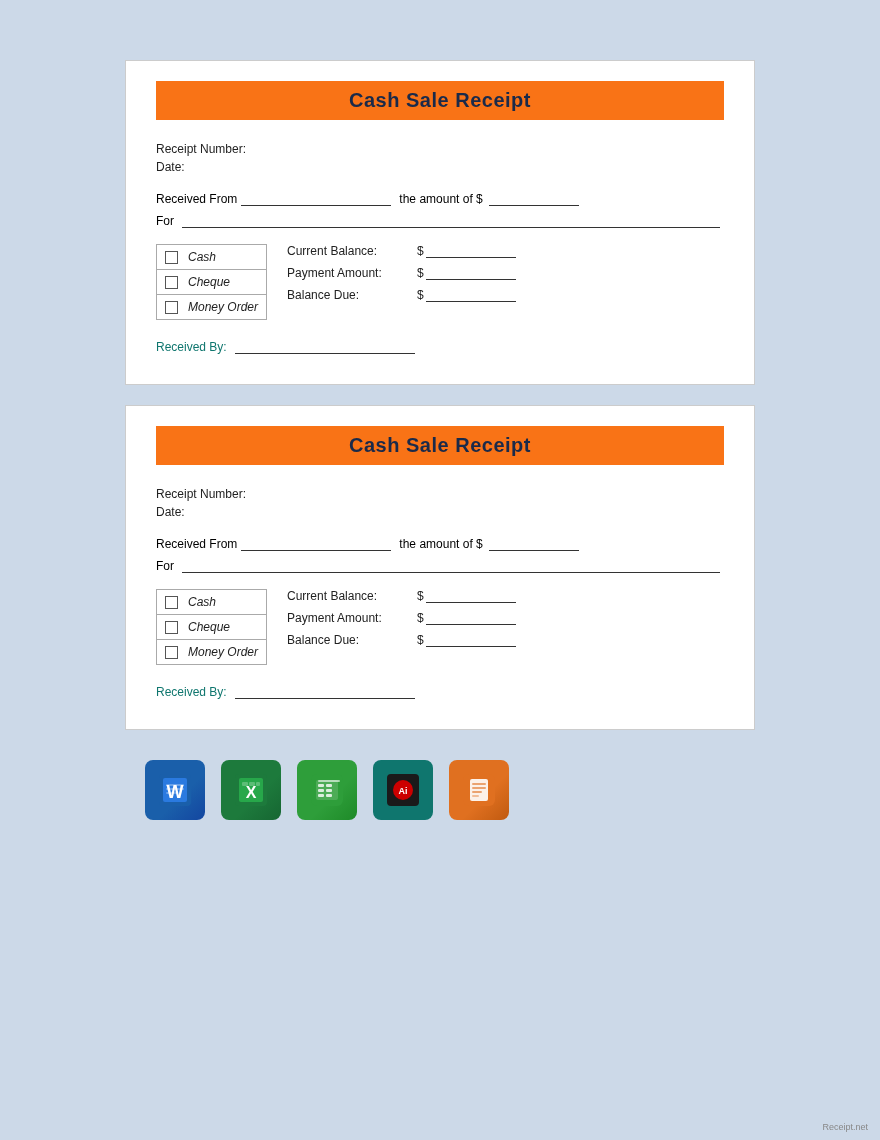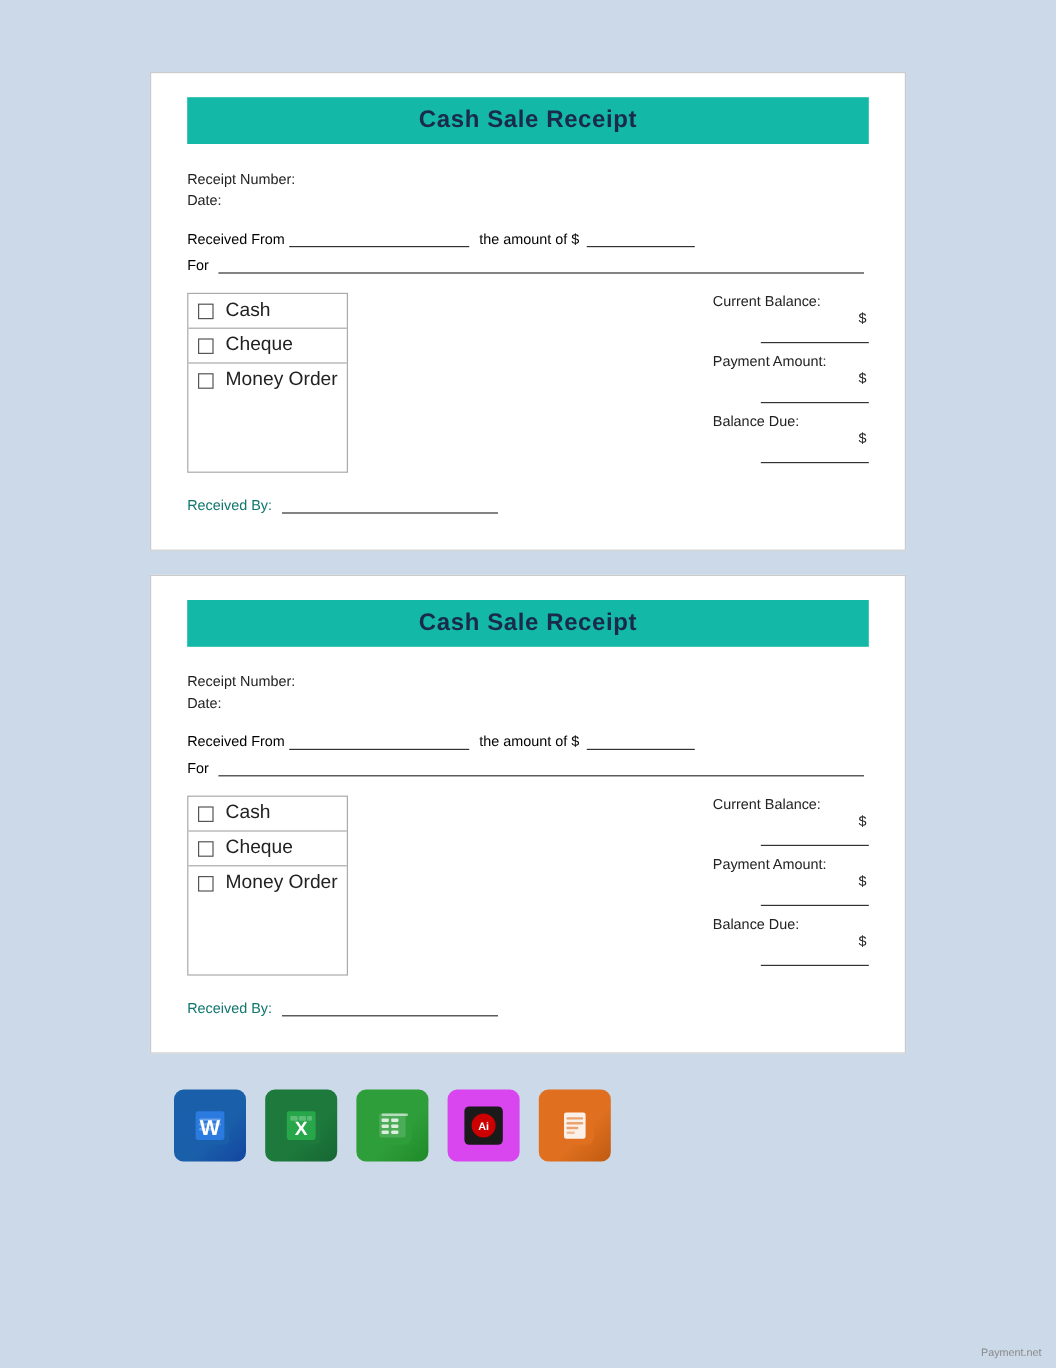--- a/index.html
+++ b/index.html
@@ -15,21 +15,21 @@
     }
 
     .receipt-card {
       border: 1px solid #ccc;
       padding: 20px 30px 30px 30px;
       margin-bottom: 20px;
       background: #fff;
     }
 
     .receipt-title-bar {
-      background: #14b8a6;
+      background: #f97316;
       text-align: center;
       padding: 8px 0;
       margin-bottom: 22px;
     }
 
     .receipt-title-bar h1 {
       font-size: 20px;
       font-weight: bold;
       color: #1a2a4a;
       letter-spacing: 0.5px;
@@ -98,35 +98,35 @@
     .checkbox-box {
       width: 13px;
       height: 13px;
       border: 1px solid #555;
       margin-right: 10px;
       flex-shrink: 0;
       background: #fff;
     }
 
     .checkbox-label {
-      font-size: 16px;
+      font-size: 12px;
       color: #222;
       min-width: 70px;
+      font-style: italic;
     }
 
     .balance-section {
       flex: 1;
       font-size: 12px;
     }
 
     .balance-row {
       display: flex;
-      align-items: flex-end;
+      align-items: flex-start;
       margin-bottom: 8px;
-      flex-direction: column;
     }
 
     .balance-label {
       min-width: 130px;
       color: #222;
       font-size: 12px;
     }
 
     .dollar-sign {
       margin-right: 2px;
@@ -342,21 +342,21 @@
           <span class="balance-underline"></span>
         </div>
       </div>
     </div>
 
     <div class="received-by-row">
       <span>Received By:</span>
       <span class="received-by-underline"></span>
     </div>
 
-    <div class="template-net-badge">Payment.net</div>
+    <div class="template-net-badge">Receipt.net</div>
   </div>
 
   <div class="format-icons" style="padding-left:20px; margin-top:30px;">
 
     <div class="format-icon icon-word" style="background: linear-gradient(135deg, #1a5faa 60%, #1346a0 100%);">
       <div class="icon-inner">
         <svg width="36" height="36" viewBox="0 0 36 36" fill="none">
           <rect x="2" y="2" width="32" height="32" rx="4" fill="#1a5faa"></rect>
           <rect x="6" y="6" width="24" height="24" rx="2" fill="#2a7ae0"></rect>
           <text x="18" y="26" text-anchor="middle" fill="white" font-size="18" font-weight="900" font-family="Arial">W</text>
@@ -390,21 +390,21 @@
           <rect x="17" y="12" width="6" height="3" rx="1" fill="white" opacity="0.8"></rect>
           <rect x="9" y="17" width="6" height="3" rx="1" fill="white" opacity="0.8"></rect>
           <rect x="17" y="17" width="6" height="3" rx="1" fill="white" opacity="0.8"></rect>
           <rect x="9" y="22" width="6" height="3" rx="1" fill="white" opacity="0.8"></rect>
           <rect x="17" y="22" width="6" height="3" rx="1" fill="white" opacity="0.8"></rect>
           <rect x="9" y="8" width="22" height="2" rx="1" fill="white" opacity="0.6"></rect>
         </svg>
       </div>
     </div>
 
-    <div class="format-icon icon-pdf" style="background: #d946ef;">
+    <div class="format-icon icon-pdf" style="background: #0f766e;">
       <div class="icon-inner">
         <svg width="36" height="36" viewBox="0 0 36 36" fill="none">
           <rect x="2" y="2" width="32" height="32" rx="4" fill="#1a1a1a"></rect>
           <circle cx="18" cy="18" r="10" fill="#cc0000"></circle>
           <text x="18" y="22" text-anchor="middle" fill="white" font-size="9" font-weight="bold" font-family="Arial">Ai</text>
         </svg>
       </div>
     </div>
 
     <div class="format-icon icon-pages" style="background: linear-gradient(135deg, #e07020 60%, #c05a10 100%);">

